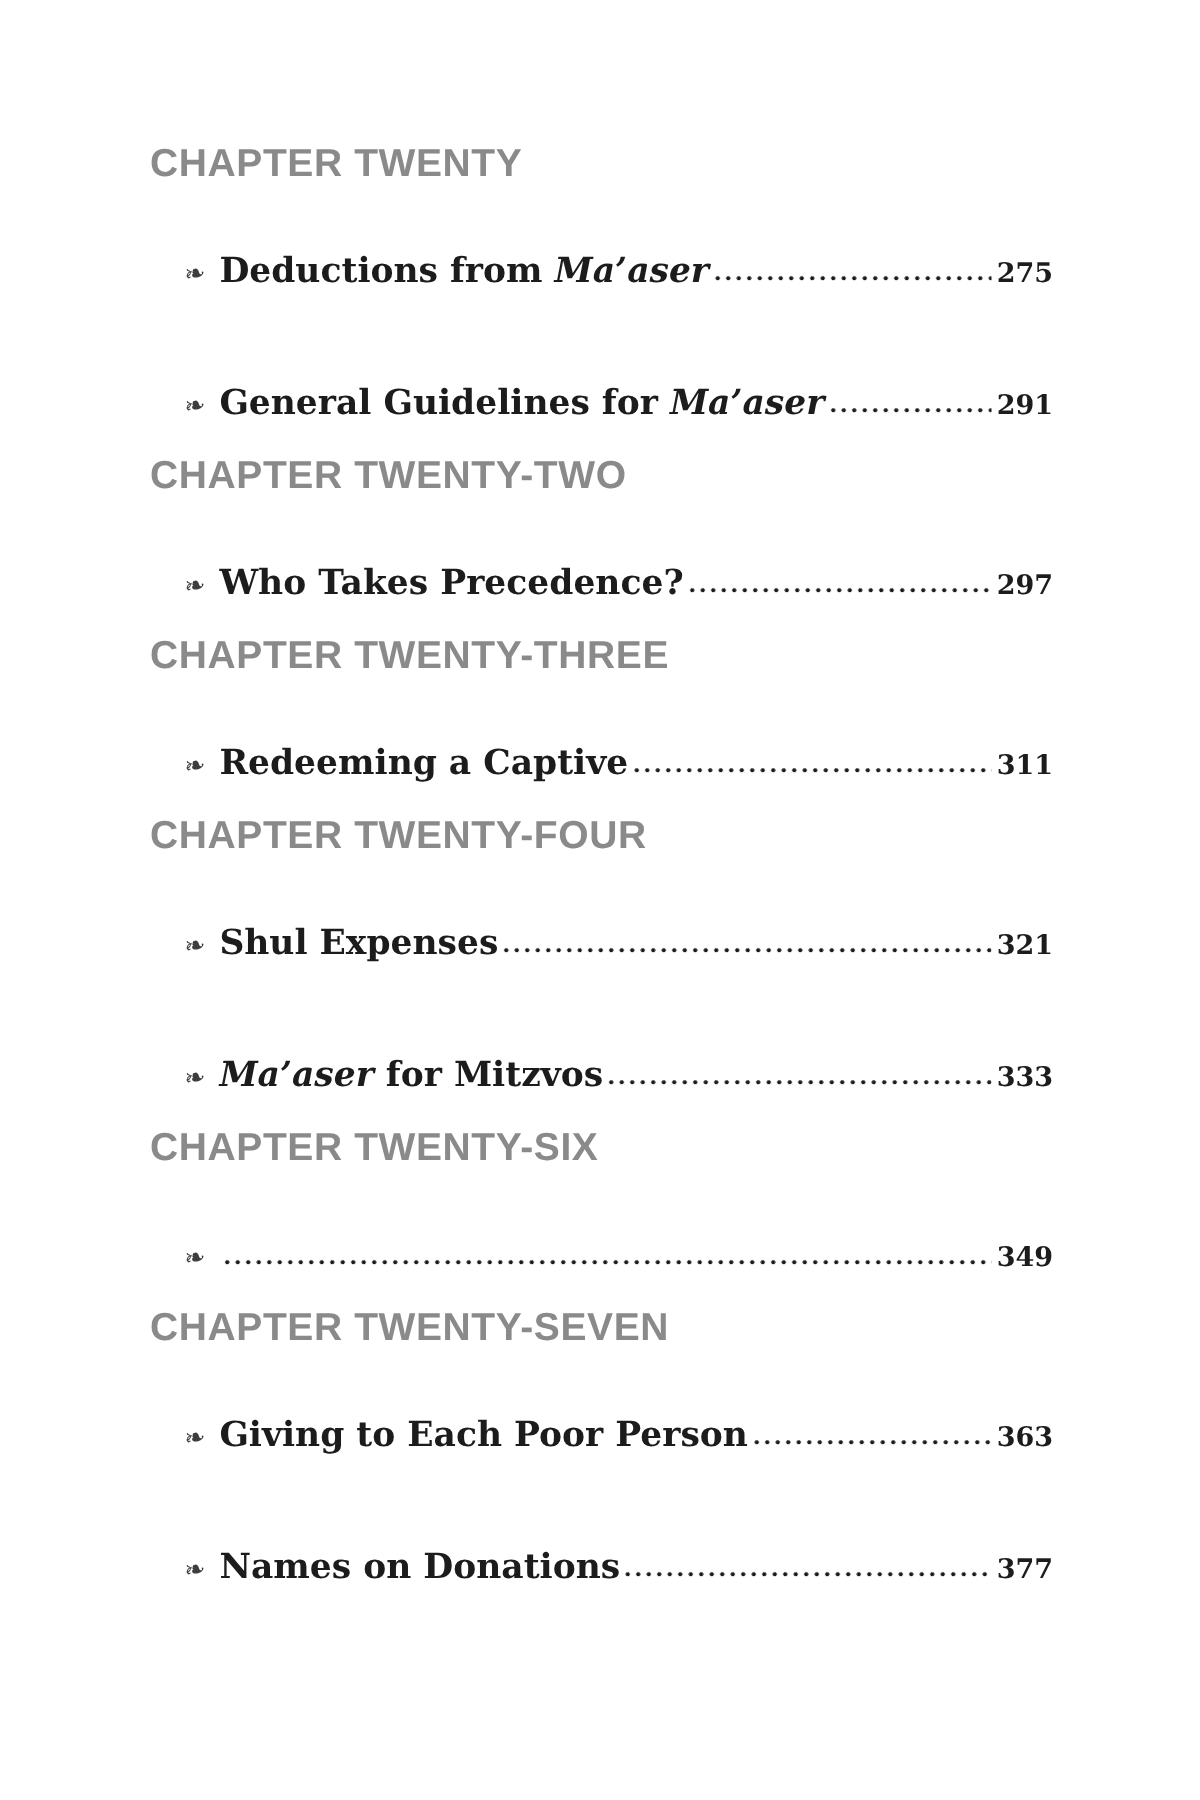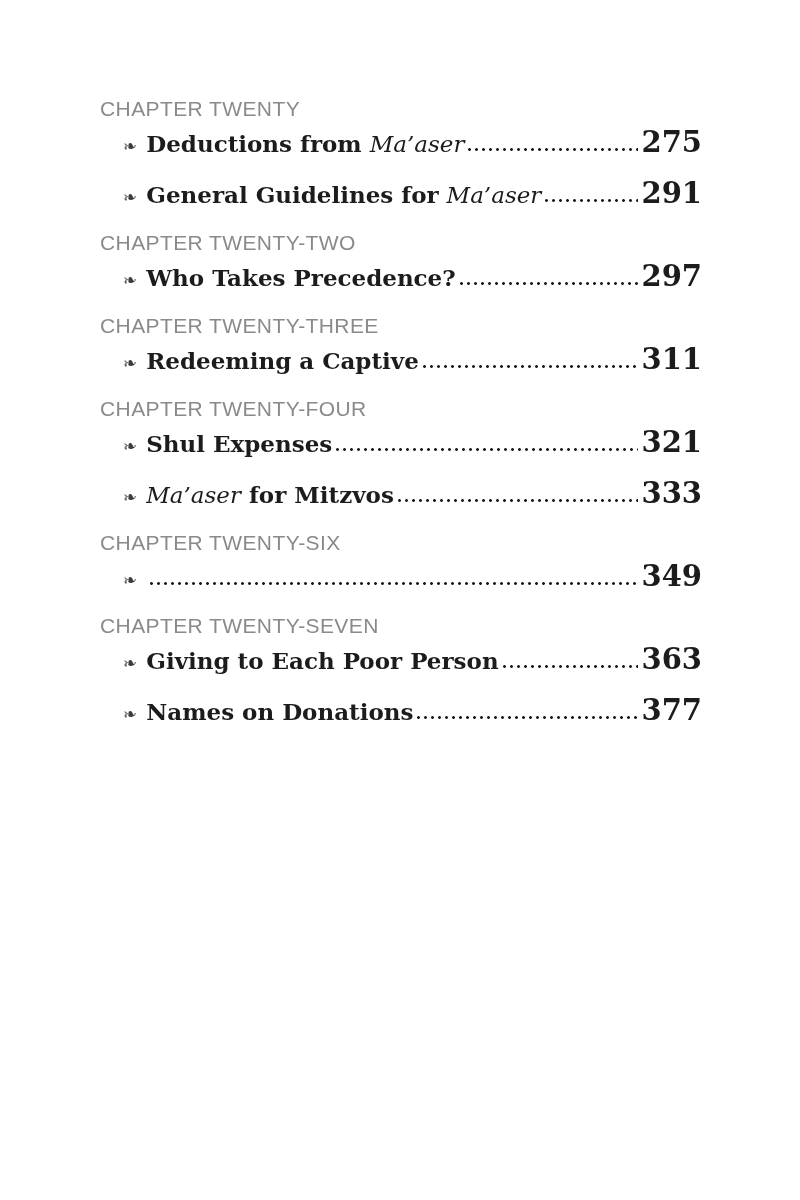--- a/index.html
+++ b/index.html
@@ -21,23 +21,23 @@
     height: 1200px;
     background: var(--page-bg, #ffffff);
     box-sizing: border-box;
     padding: 96px 98px 0 100px;
   }
   .chapter-block {
     margin-bottom: 18px;
   }
   .chapter-label {
     font-family: "Liberation Sans", sans-serif;
-    font-size: 21px;
+    font-size: 26px;
     line-height: 25px;
-    font-weight: 400;
+    font-weight: 700;
     letter-spacing: 0.4px;
     color: var(--label-color, #8a8a8a);
   }
   .entry-row {
     display: flex;
     align-items: baseline;
     margin-top: 7px;
     padding-left: 23px;
     font-family: "DejaVu Serif", "Liberation Serif", serif;
     font-weight: bold;
@@ -53,38 +53,39 @@
     color: var(--ornament-color, #3d3d3d);
     margin-right: 9px;
     display: inline-block;
     transform: rotate(-8deg);
   }
   .entry-title {
     flex: 0 0 auto;
   }
   .entry-title em {
     font-style: italic;
-    font-weight: normal;
+    font-weight: bold;
   }
   .leader {
     flex: 1 1 auto;
     height: 5px;
     margin: 0 3px 0 2px;
     align-self: baseline;
     background-image: radial-gradient(circle, var(--title-color, #1c1c1c) 1.2px, transparent 1.6px);
     background-size: 7px 5px;
     background-position: left bottom;
     background-repeat: repeat-x;
     min-width: 20px;
   }
   .page-num {
     flex: 0 0 auto;
     font-family: "DejaVu Serif", "Liberation Serif", serif;
     font-weight: bold;
-    font-size: 29px;
+    font-size: 18px;
+    margin-top: 40px;
   }
 </style>
 </head>
 <body>
 
 <div class="page">
   <div id="toc">
   <section class="chapter-block">
     <div class="chapter-label">CHAPTER TWENTY</div>
     <div class="entry-row">

